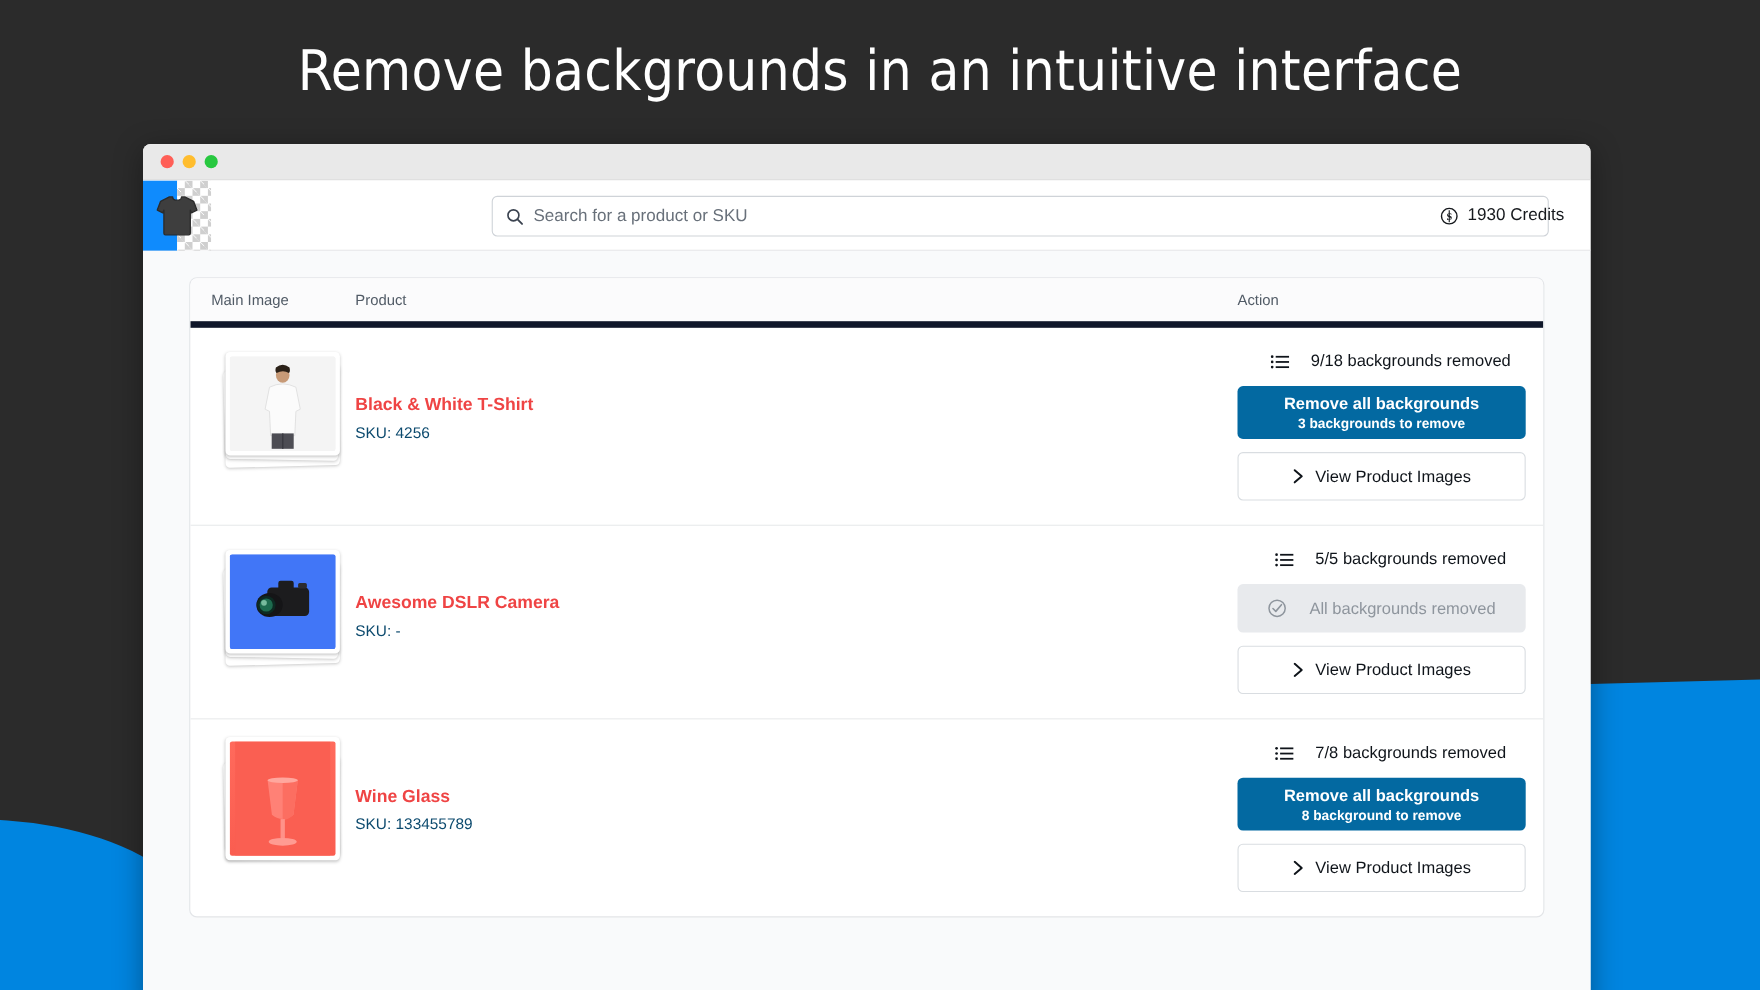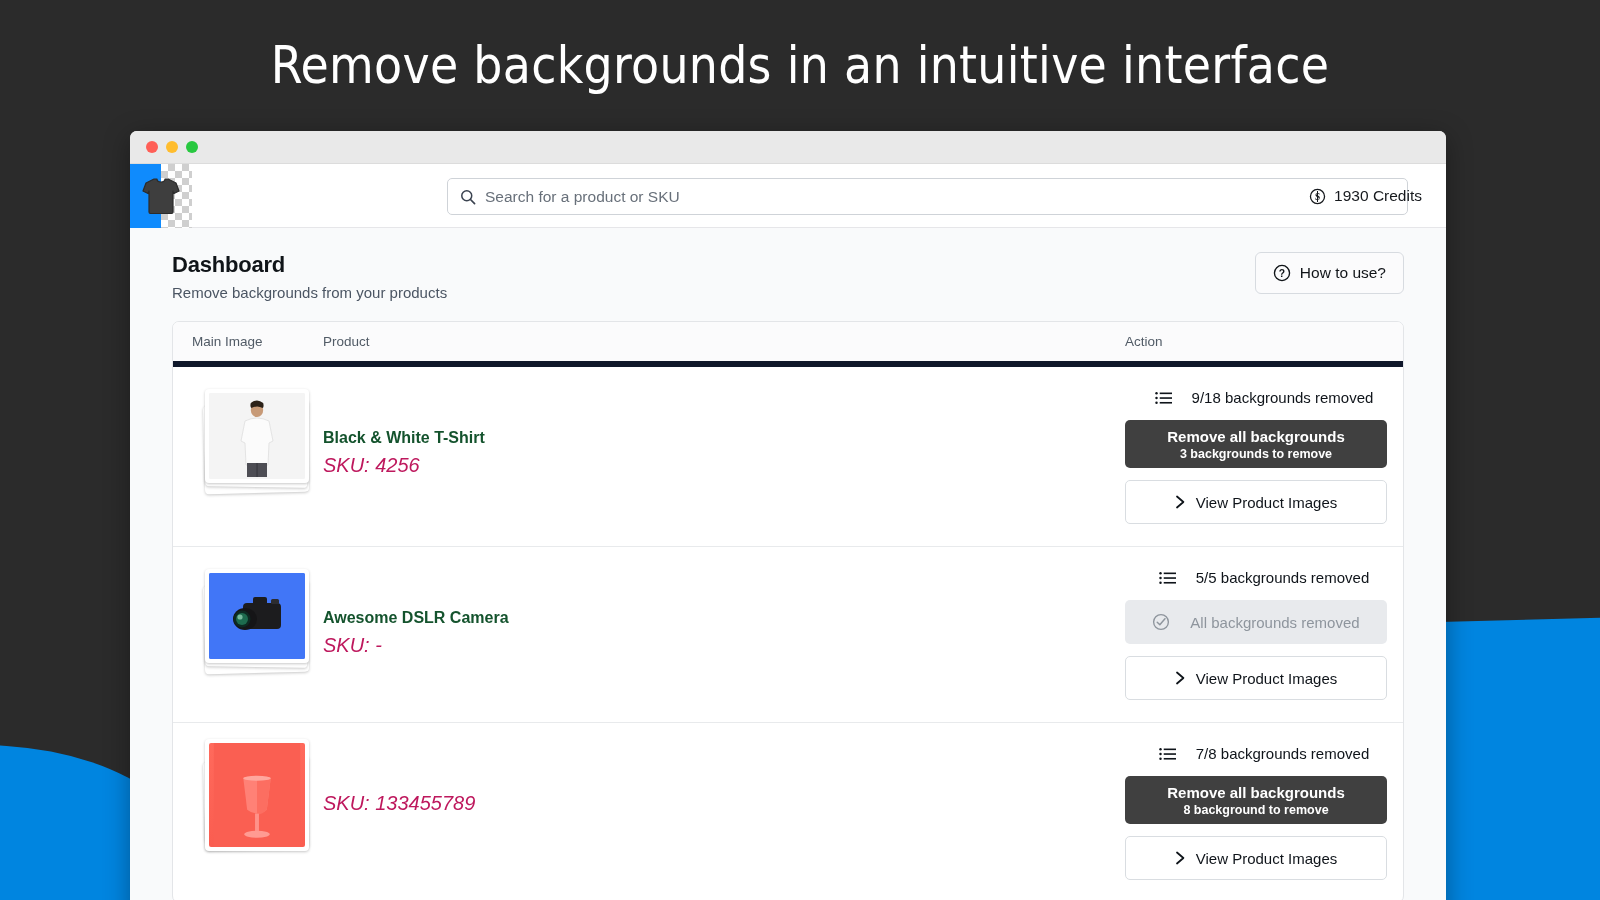--- a/index.html
+++ b/index.html
@@ -203,34 +203,34 @@
     background: #fff;
     border-radius: 4px;
     box-shadow: 0 1px 3px rgba(0,0,0,0.22);
   }
   .sheet.s3 { left: 2px;  top: 16px; width: 104px; height: 88px; transform: rotate(-1.5deg); }
   .sheet.s2 { left: 4px;  top: 10px; width: 102px; height: 88px; transform: rotate(1deg); }
   .sheet.s1 { left: 3px;  top: 0px;  width: 104px; height: 94px; padding: 4px; overflow: hidden; }
   .sheet.s1.tall { top: -6px; height: 112px; }
   .photo { width: 100%; height: 100%; border-radius: 2px; overflow: hidden; position: relative; }
 
-  .prod-name { font-size: 16px; font-weight: bold; color: #14532d; }
-  .prod-sku  { font-size: 20px; color: #be185d; margin-top: 7px; font-style: italic; }
+  .prod-name { font-size: 16px; font-weight: bold; color: #ef4444; }
+  .prod-sku  { font-size: 14px; color: #0c4a6e; margin-top: 7px; }
   .prod-cell { padding-top: 40px; }
 
   .act-cell { width: 278px; padding-right: 0; }
   .act-count {
     display: flex; align-items: center; justify-content: center;
     gap: 20px;
     font-size: 15px; color: #0f141a;
     margin-bottom: 14px;
   }
   .btn-primary {
     width: 262px; height: 48px;
-    background: #404040;
+    background: #0369a1;
     color: #fff;
     border: none; border-radius: 5px;
     display: flex; flex-direction: column;
     align-items: center; justify-content: center;
     cursor: pointer;
     font-family: "Liberation Sans", sans-serif;
   }
   .btn-primary .l1 { font-size: 15px; font-weight: bold; }
   .btn-primary .l2 { font-size: 12.5px; font-weight: bold; margin-top: 2px; }
 
@@ -311,35 +311,20 @@
             <text x="10" y="14.2" font-size="11" font-family="Liberation Serif, serif" font-weight="bold" text-anchor="middle" fill="#16191d">S</text>
             <line x1="10" y1="3.6" x2="10" y2="16.4" stroke="#16191d" stroke-width="1.2"></line>
           </svg>
         </span>
         <span>1930 Credits</span>
       </div>
     </div>
 
     <div id="page">
 
-      <div id="page-head">
-        <div>
-          <div id="page-title">Dashboard</div>
-          <div id="page-sub">Remove backgrounds from your products</div>
-        </div>
-        <div id="howto">
-          <span class="icon">
-            <svg width="18" height="18" viewBox="0 0 20 20">
-              <circle cx="10" cy="10" r="8.4" fill="none" stroke="#101418" stroke-width="1.5"></circle>
-              <text x="10" y="14.5" font-size="11.5" font-family="Liberation Sans, sans-serif" font-weight="bold" text-anchor="middle" fill="#101418">?</text>
-            </svg>
-          </span>
-          <span>How to use?</span>
-        </div>
-      </div>
 
       <div id="table">
 
         <div id="thead">
           <div class="col-img">Main Image</div>
           <div class="col-prod">Product</div>
           <div class="col-act">Action</div>
         </div>
 
         <div class="trow">
@@ -466,20 +451,21 @@
                     <path d="M44 36 L58 36 L54 68 Q49 73 44 73 Z" fill="#fc6e61"></path>
                     <rect x="42" y="72" width="4" height="20" fill="#ff9289"></rect>
                     <ellipse cx="44" cy="93" rx="13" ry="3.6" fill="#ff9b92"></ellipse>
                     <ellipse cx="44" cy="36" rx="14" ry="2.6" fill="#ffa79e"></ellipse>
                   </svg>
                 </div>
               </div>
             </div>
           </div>
           <div class="col-prod prod-cell">
+            <div class="prod-name">Wine Glass</div>
             <div class="prod-sku">SKU: 133455789</div>
           </div>
           <div class="act-cell">
             <div class="act-count">
               <span class="icon">
                 <svg width="17" height="14" viewBox="0 0 18 14">
                   <circle cx="1.6" cy="2" r="1.3" fill="#0f141a"></circle>
                     <rect x="5" y="1.2" width="13" height="1.7" fill="#0f141a"></rect>
                   <circle cx="1.6" cy="7" r="1.3" fill="#0f141a"></circle>
                     <rect x="5" y="6.2" width="13" height="1.7" fill="#0f141a"></rect>

